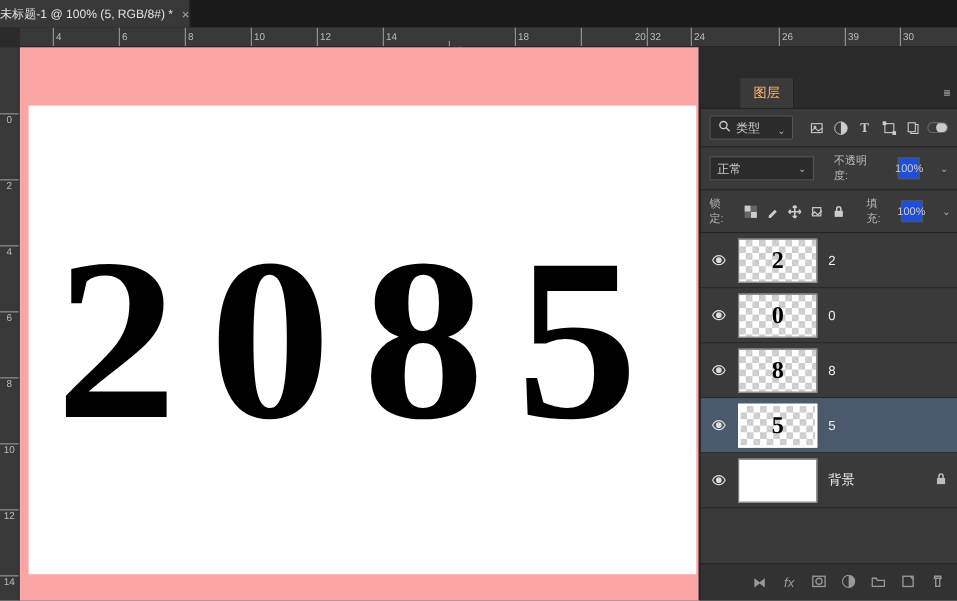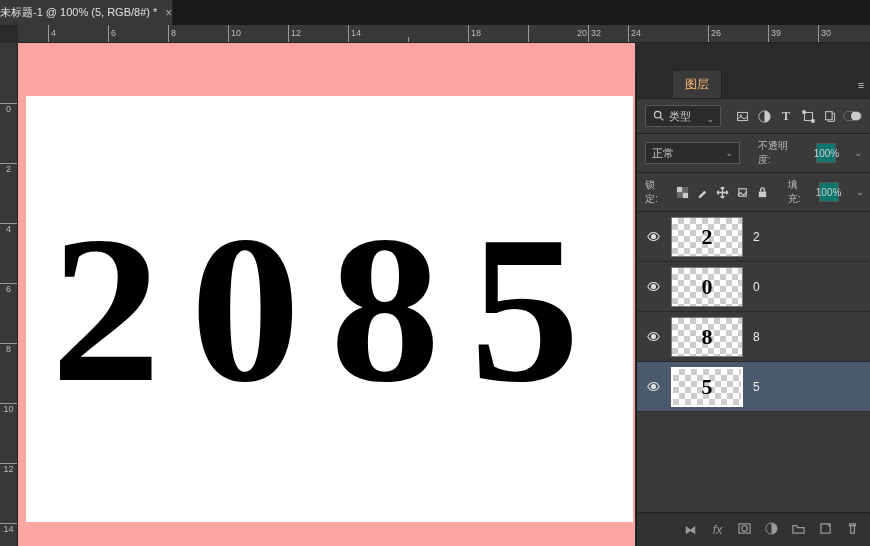--- a/index.html
+++ b/index.html
@@ -35,21 +35,21 @@
 .filter .arrow { margin-left:auto; font-size:9px; color:#aaa; }
 .type-icons { display:flex; gap:8px; margin-left:8px; }
 .type-icons span { width:14px; height:14px; display:flex; align-items:center; justify-content:center; color:#ccc; font-size:12px; }
 .switch { margin-left:auto; width:20px; height:10px; border:1px solid #666; border-radius:5px; position:relative; overflow:hidden; }
 .switch::after { content:''; position:absolute; right:0; top:-1px; width:10px; height:10px; background:#ccc; border-radius:50%; }
 
 .panel-row { padding: 5px 8px; display:flex; align-items:center; gap:18px; font-size:11px; border-bottom:1px solid #222; }
 .blend { background:#2b2b2b; border:1px solid #555; height:22px; width: 100px; display:flex; align-items:center; padding:0 6px; font-size:11px; }
 .blend .arrow { margin-left:auto; font-size:9px; color:#aaa; }
 .lbl { color:#bbb; font-size:10px; }
-.val { background:#0f766e; border:1px solid #555; height:20px; width:20px; display:flex; align-items:center; justify-content:center; padding:0 4px; font-size:10px; }
+.val { background:#1d4ed8; border:1px solid #555; height:20px; width:20px; display:flex; align-items:center; justify-content:center; padding:0 4px; font-size:10px; }
 .lock-icons { display:flex; gap:6px; }
 .lock-icons span { width:14px; height:14px; display:flex; align-items:center; justify-content:center; font-size:11px; color:#ccc; }
 
 .layer-list { flex:1; overflow:auto; background:#3a3a3a; }
 .layer { display:flex; align-items:center; height:50px; border-bottom:1px solid #2a2a2a; padding:0 8px; gap:10px; }
 .layer.selected { background:#4a5a6c; }
 .eye { width:16px; height:16px; display:flex; align-items:center; justify-content:center; color:#ddd; }
 .thumb { width:72px; height:40px; border:1px solid #777; background: #fff; display:flex; align-items:center; justify-content:center; font-family: Georgia, serif; font-size:22px; font-weight:bold; color:#000; }
 .layer.selected .thumb { border:2px solid #fff; }
 .thumb.checker { background-image: linear-gradient(45deg,#ccc 25%,transparent 25%),linear-gradient(-45deg,#ccc 25%,transparent 25%),linear-gradient(45deg,transparent 75%,#ccc 75%),linear-gradient(-45deg,transparent 75%,#ccc 75%); background-size:12px 12px; background-position:0 0,0 6px,6px -6px,-6px 0; background-color:#fff; }
@@ -245,20 +245,34 @@
       <div class="layer selected">
         <div class="eye">
           <svg class="minisvg" viewBox="0 0 16 16" fill="none" stroke="#ddd" stroke-width="1.3">
             <path d="M1 8 C3 4 6 3 8 3 C10 3 13 4 15 8 C13 12 10 13 8 13 C6 13 3 12 1 8 Z"></path>
             <circle cx="8" cy="8" r="2.5" fill="#ddd"></circle>
           </svg>
         </div>
         <div class="thumb checker">5</div>
         <div class="layer-name">5</div>
       </div>
+      <div class="layer">
+        <div class="eye">
+          <svg class="minisvg" viewBox="0 0 16 16" fill="none" stroke="#ddd" stroke-width="1.3">
+            <path d="M1 8 C3 4 6 3 8 3 C10 3 13 4 15 8 C13 12 10 13 8 13 C6 13 3 12 1 8 Z"></path>
+            <circle cx="8" cy="8" r="2.5" fill="#ddd"></circle>
+          </svg>
+        </div>
+        <div class="thumb"></div>
+        <div class="layer-name">背景</div>
+        <div class="lock"><svg class="minisvg" viewBox="0 0 14 14" fill="#bbb">
+            <rect x="3" y="6" width="8" height="6"></rect>
+            <path d="M5 6 L5 4 A2 2 0 0 1 9 4 L9 6" fill="none" stroke="#bbb" stroke-width="1.5"></path>
+          </svg></div>
+      </div>
     </div>
 
   <div class="panel-bottom">
     <span>⧓</span>
     <span style="font-style:italic">fx</span>
     <span><svg class="minisvg" viewBox="0 0 14 14" fill="none" stroke="#999" stroke-width="1.3">
           <rect x="1" y="2" width="12" height="10"></rect>
           <circle cx="7" cy="7" r="3"></circle>
         </svg></span>
     <span><svg class="minisvg" viewBox="0 0 14 14" fill="#999">

